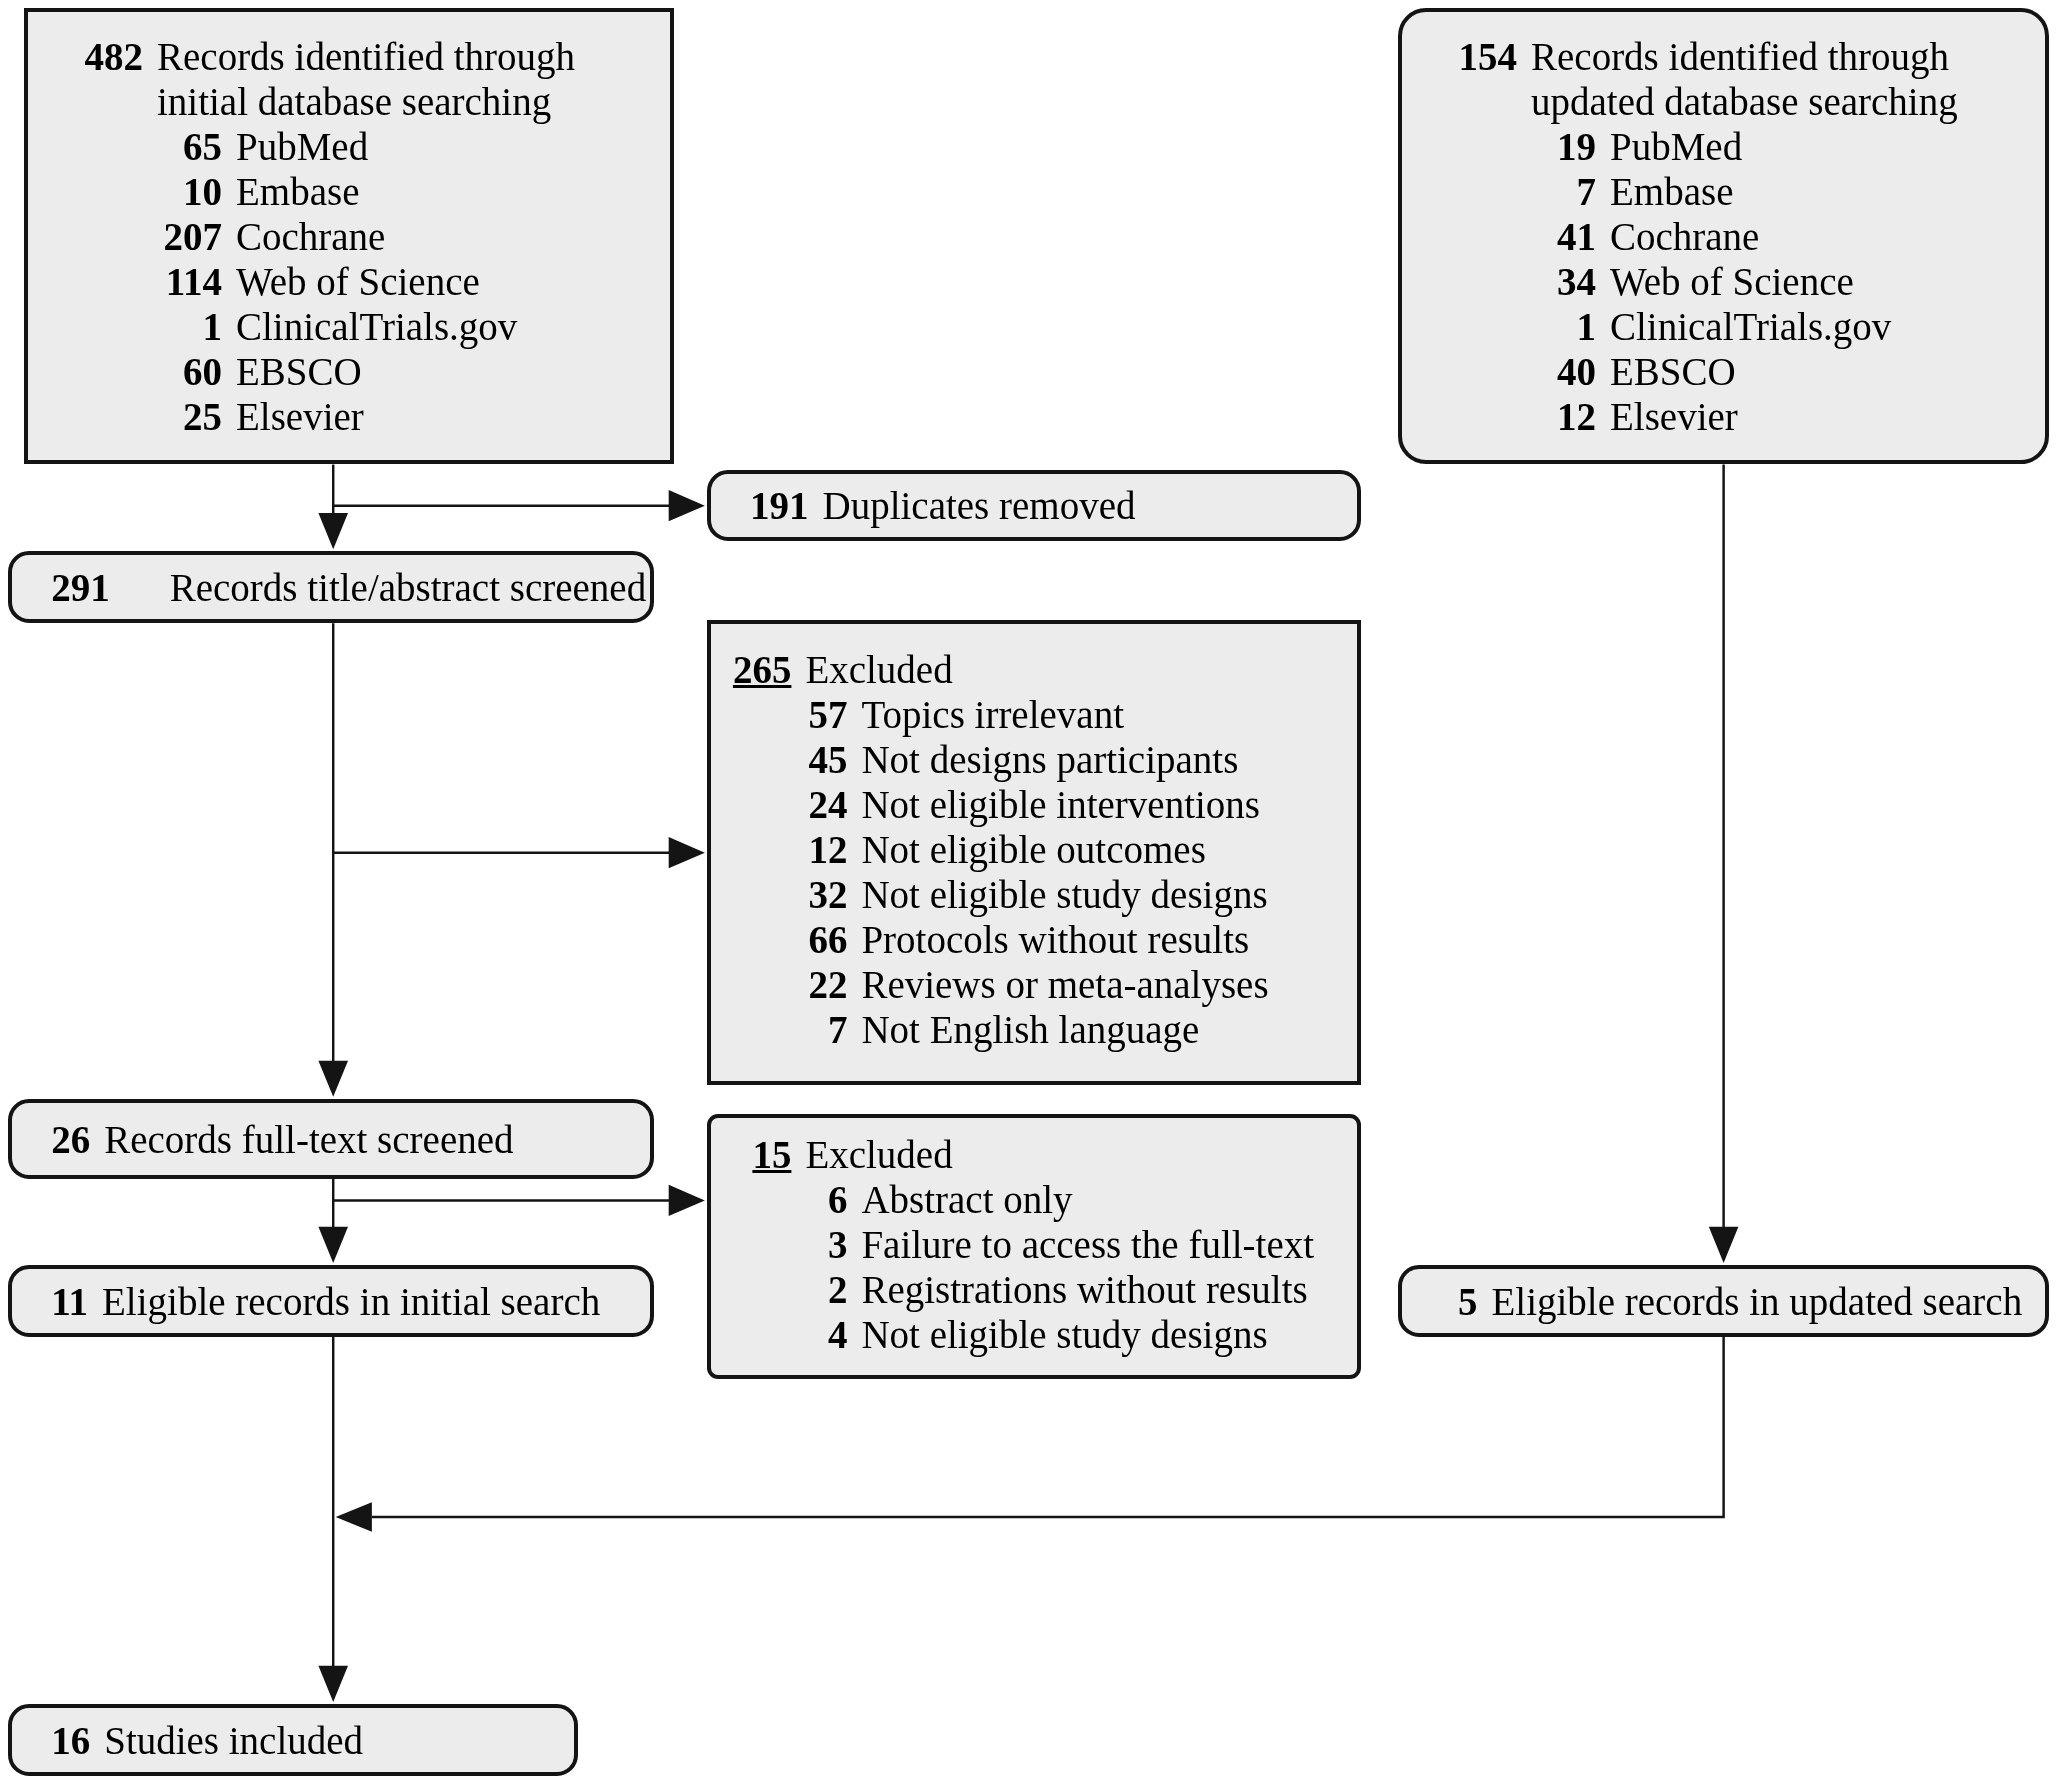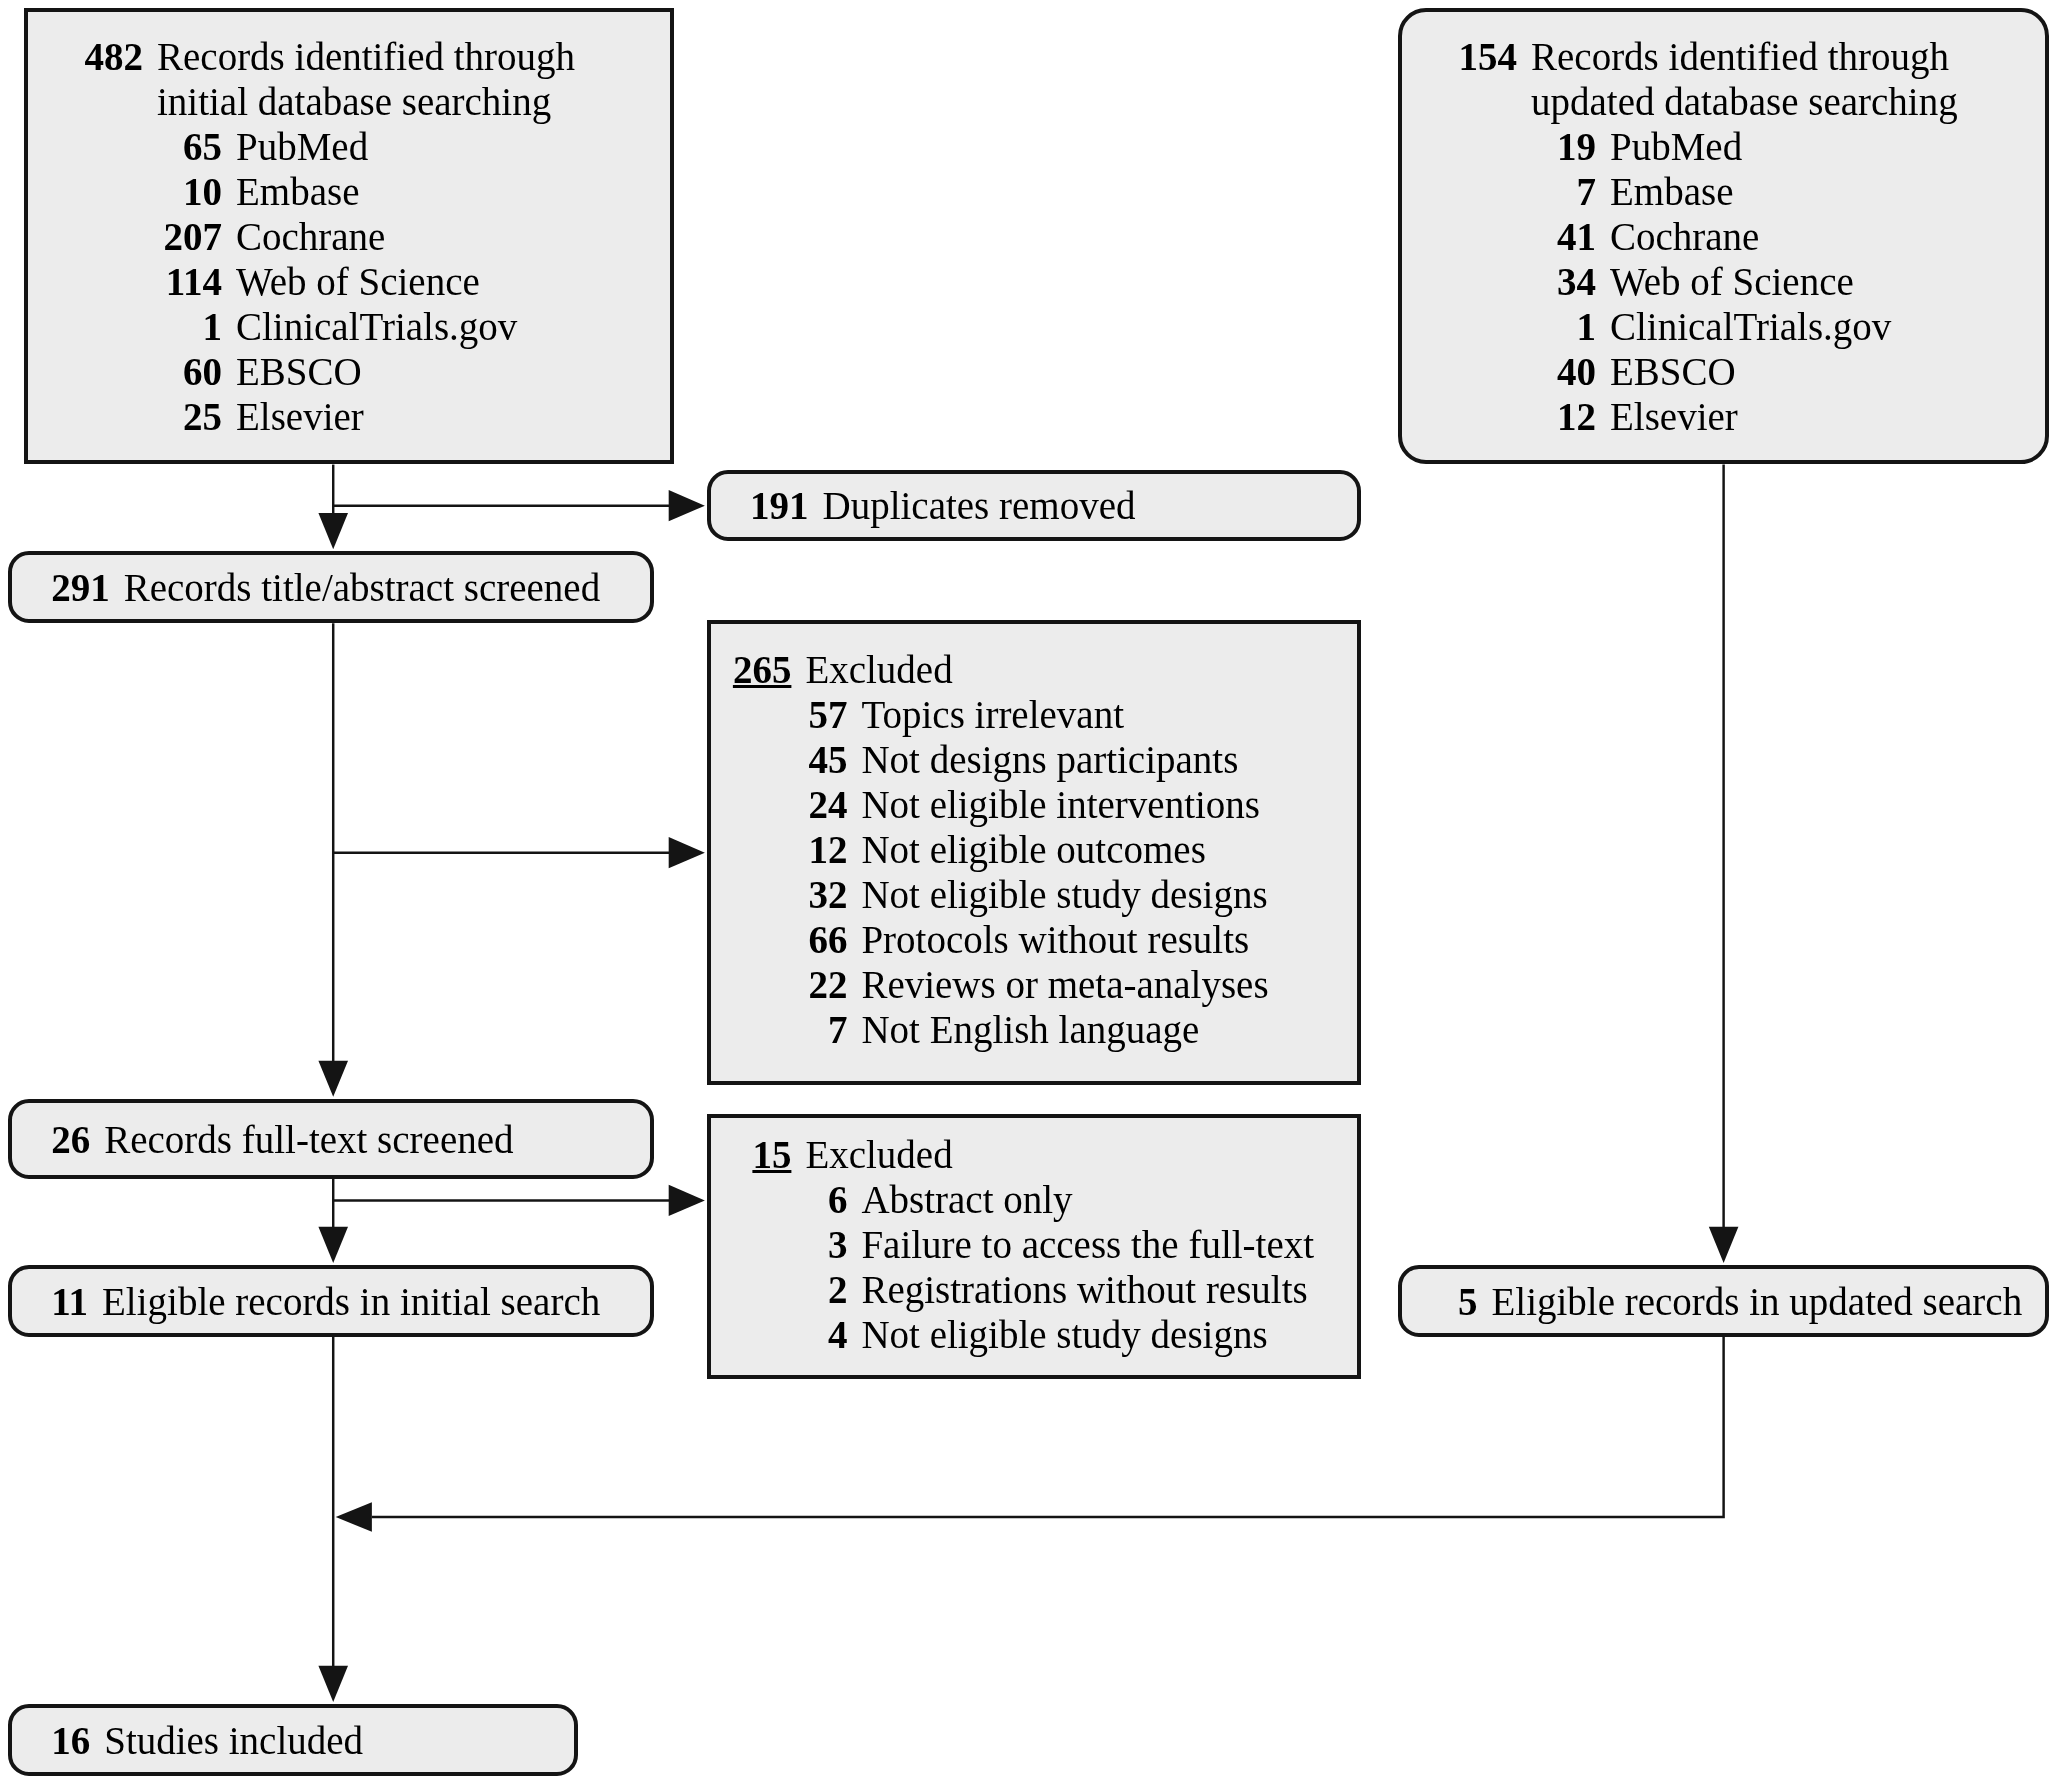--- a/index.html
+++ b/index.html
@@ -14,21 +14,21 @@
   .multi .row{display:flex;align-items:flex-start;}
   .multi .num{font-weight:bold;text-align:right;flex:0 0 auto;}
   .multi .lbl{margin-left:14px;flex:1 1 auto;}
   .multi .lbl span{display:block;}
   .wide{padding:21.4px 15px 0 39px;}
   .wide .row.head .num{width:76px;}
   .wide .row.sub  .num{width:155px;text-align:right;}
   .mid{padding:23px 11.5px 0 21.4px;}
   .mid .row.head .num{width:59px;text-decoration:underline;}
   .mid .row.sub  .num{width:115px;}
-  .mid.short{padding-top:14px;}
+  .mid.short{padding-top:14px;border-radius:11px;}
 </style>
 </head>
 <body>
 
 <div class="canvas">
 
   <svg class="arrows" viewBox="0 0 2500 2177">
     <g stroke="#141414" stroke-width="3" fill="#141414">
 
       <g>
@@ -152,21 +152,21 @@
         <span class="num">12</span>
         <div class="lbl">Elsevier</div>
       </div>
   </div>
 
   <div class="box single" style="left:707px;top:470px;width:654px;height:71px;">
     <span class="num">191</span>
     <span class="txt">Duplicates removed</span>
   </div>
 
-  <div class="box single" style="left:8.2px;top:551px;width:646px;height:72px;">
+  <div class="box single" style="left:8.2px;top:551px;width:646px;height:72px;gap:46px;">
     <span class="num">291</span>
     <span class="txt">Records title/abstract screened</span>
   </div>
 
   <div class="box multi mid" style="left:707px;top:620px;width:654px;height:465px;">
     <div class="row head">
       <span class="num">265</span>
       <div class="lbl">Excluded</div>
     </div>
     <div class="row sub">

